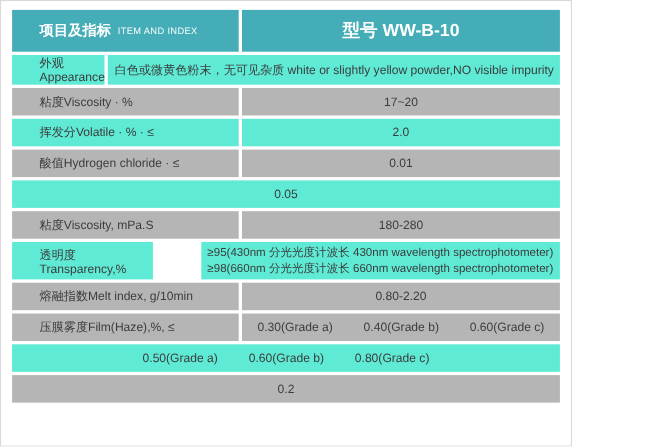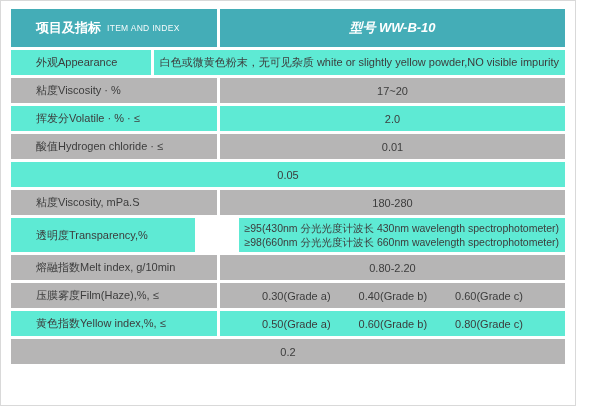--- a/index.html
+++ b/index.html
@@ -3,37 +3,37 @@
 <meta charset="utf-8">
 <style>
   * { margin: 0; padding: 0; box-sizing: border-box; }
   html,body { background:#ffffff; }
   body {
     width: 600px; height: 406px;
     font-family: "Liberation Sans", "DejaVu Sans", sans-serif;
     color: #3c3c3c;
   }
   .screen {
-    width: 576px; height: 406px;
+    width: 520px; height: 406px;
     background: #ffffff;
     border: 1px solid #d9d9d9;
     padding: 8px 10px;
   }
   .spec-table { width: 100%; }
   .hrow { display: flex; gap: 3px; height: 38px; }
   .hcell {
     background: #44adb7;
     color: #ffffff;
     display: flex; align-items: center;
   }
   .hcell.left { width: 206px; padding-left: 25px; }
   .hcell.right { flex: 1; justify-content: center; }
   .h-cn { font-size: 13px; font-weight: bold; }
   .h-en { font-size: 8.5px; margin-left: 6px; letter-spacing: .3px; opacity: .95; }
-  .h-model { font-size: 13px; font-weight: bold; font-style: italic; }
+  .h-model { font-size: 16px; font-weight: bold; }
   .row { display: flex; gap: 3px; margin-top: 3px; min-height: 25px; }
   .row .cell { display: flex; align-items: center; }
   .row .label {
     width: 206px; padding-left: 25px;
     font-size: 11px;
   }
   .row .value {
     flex: 1; justify-content: center;
     font-size: 11px; text-align: left;
     padding: 3px 6px;
@@ -111,21 +111,20 @@
         </div>
         <div class="row dark">
           <div class="cell label">压膜雾度Film(Haze),%,  ≤</div>
           <div class="cell value">
             <span class="val-piece">0.30(Grade a)</span>
             <span class="val-piece">0.40(Grade b)</span>
             <span class="val-piece">0.60(Grade c)</span>
           </div>
         </div>
         <div class="row light">
-          <div class="cell label">黄色指数Yellow index,%,  ≤</div>
           <div class="cell value">
             <span class="val-piece">0.50(Grade a)</span>
             <span class="val-piece">0.60(Grade b)</span>
             <span class="val-piece">0.80(Grade c)</span>
           </div>
         </div>
         <div class="row dark">
           <div class="cell value">
             <span class="val-piece">0.2</span>
           </div>

